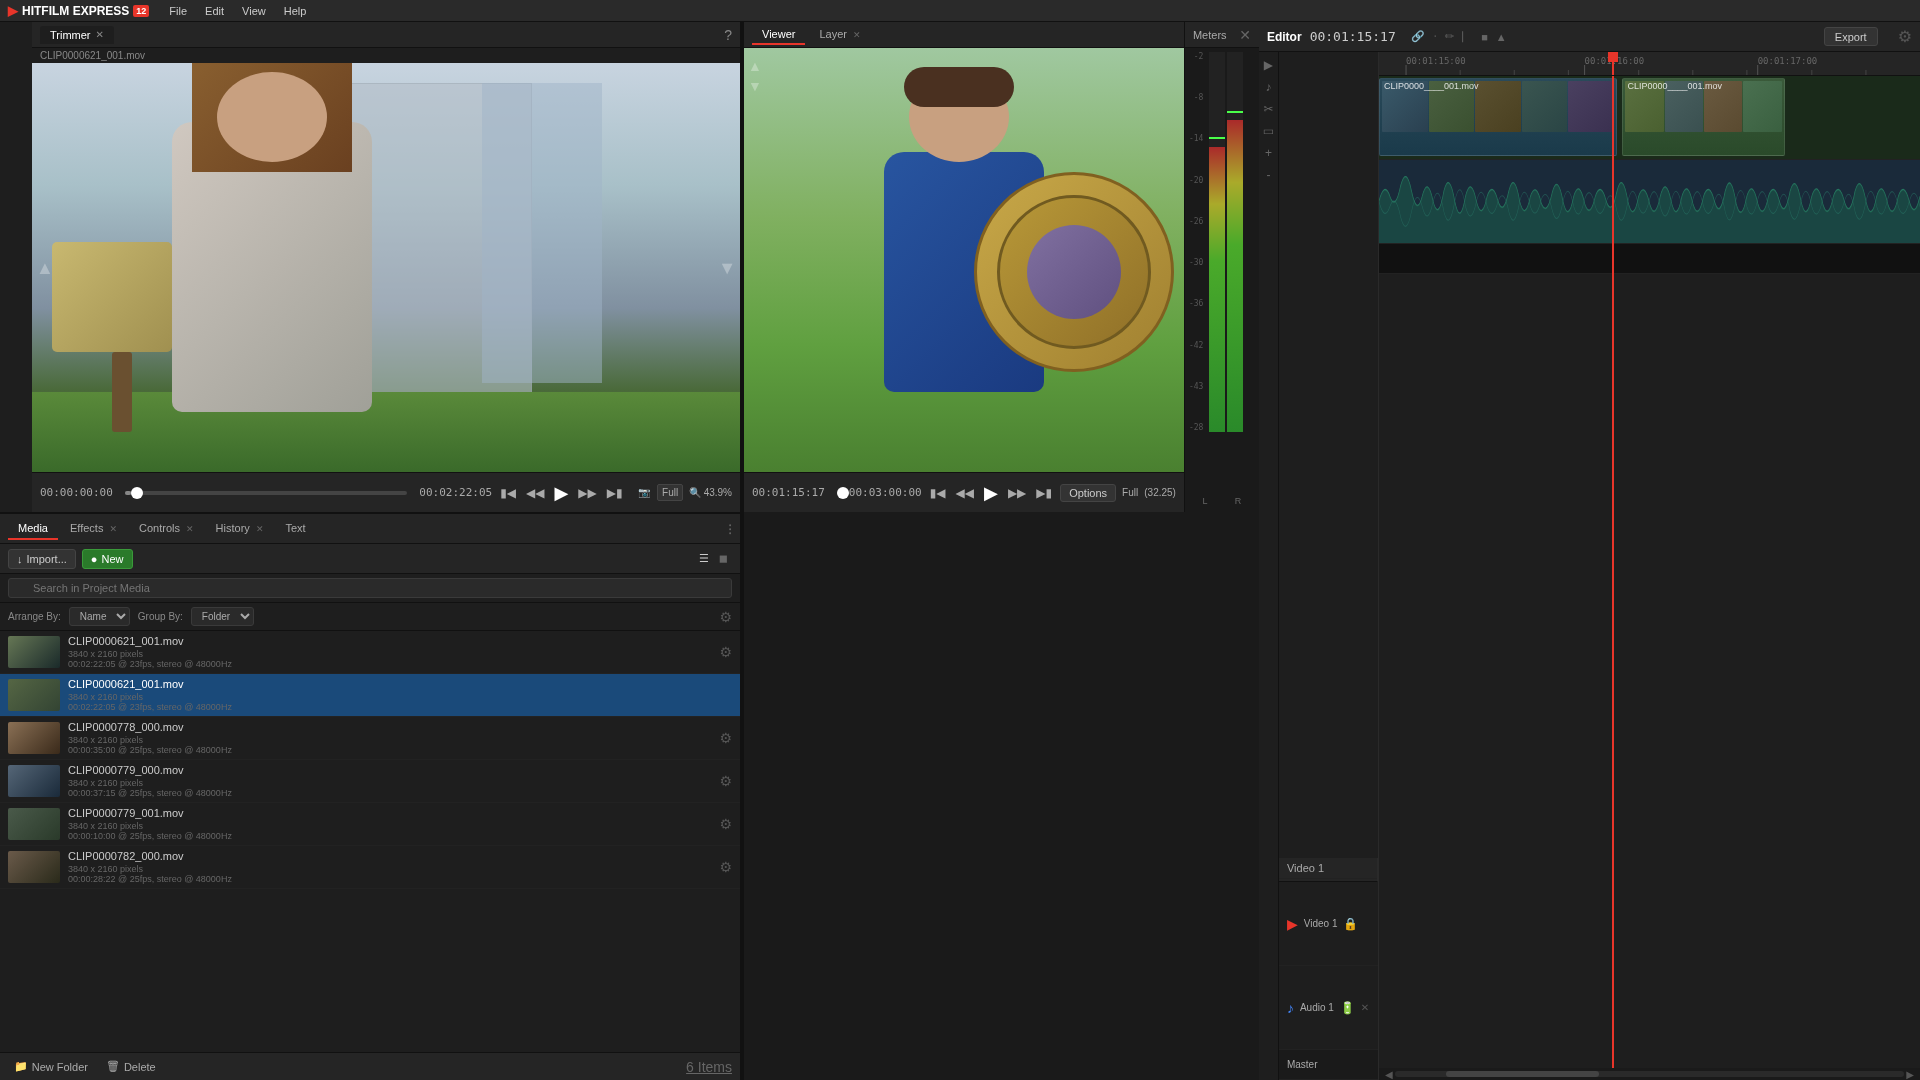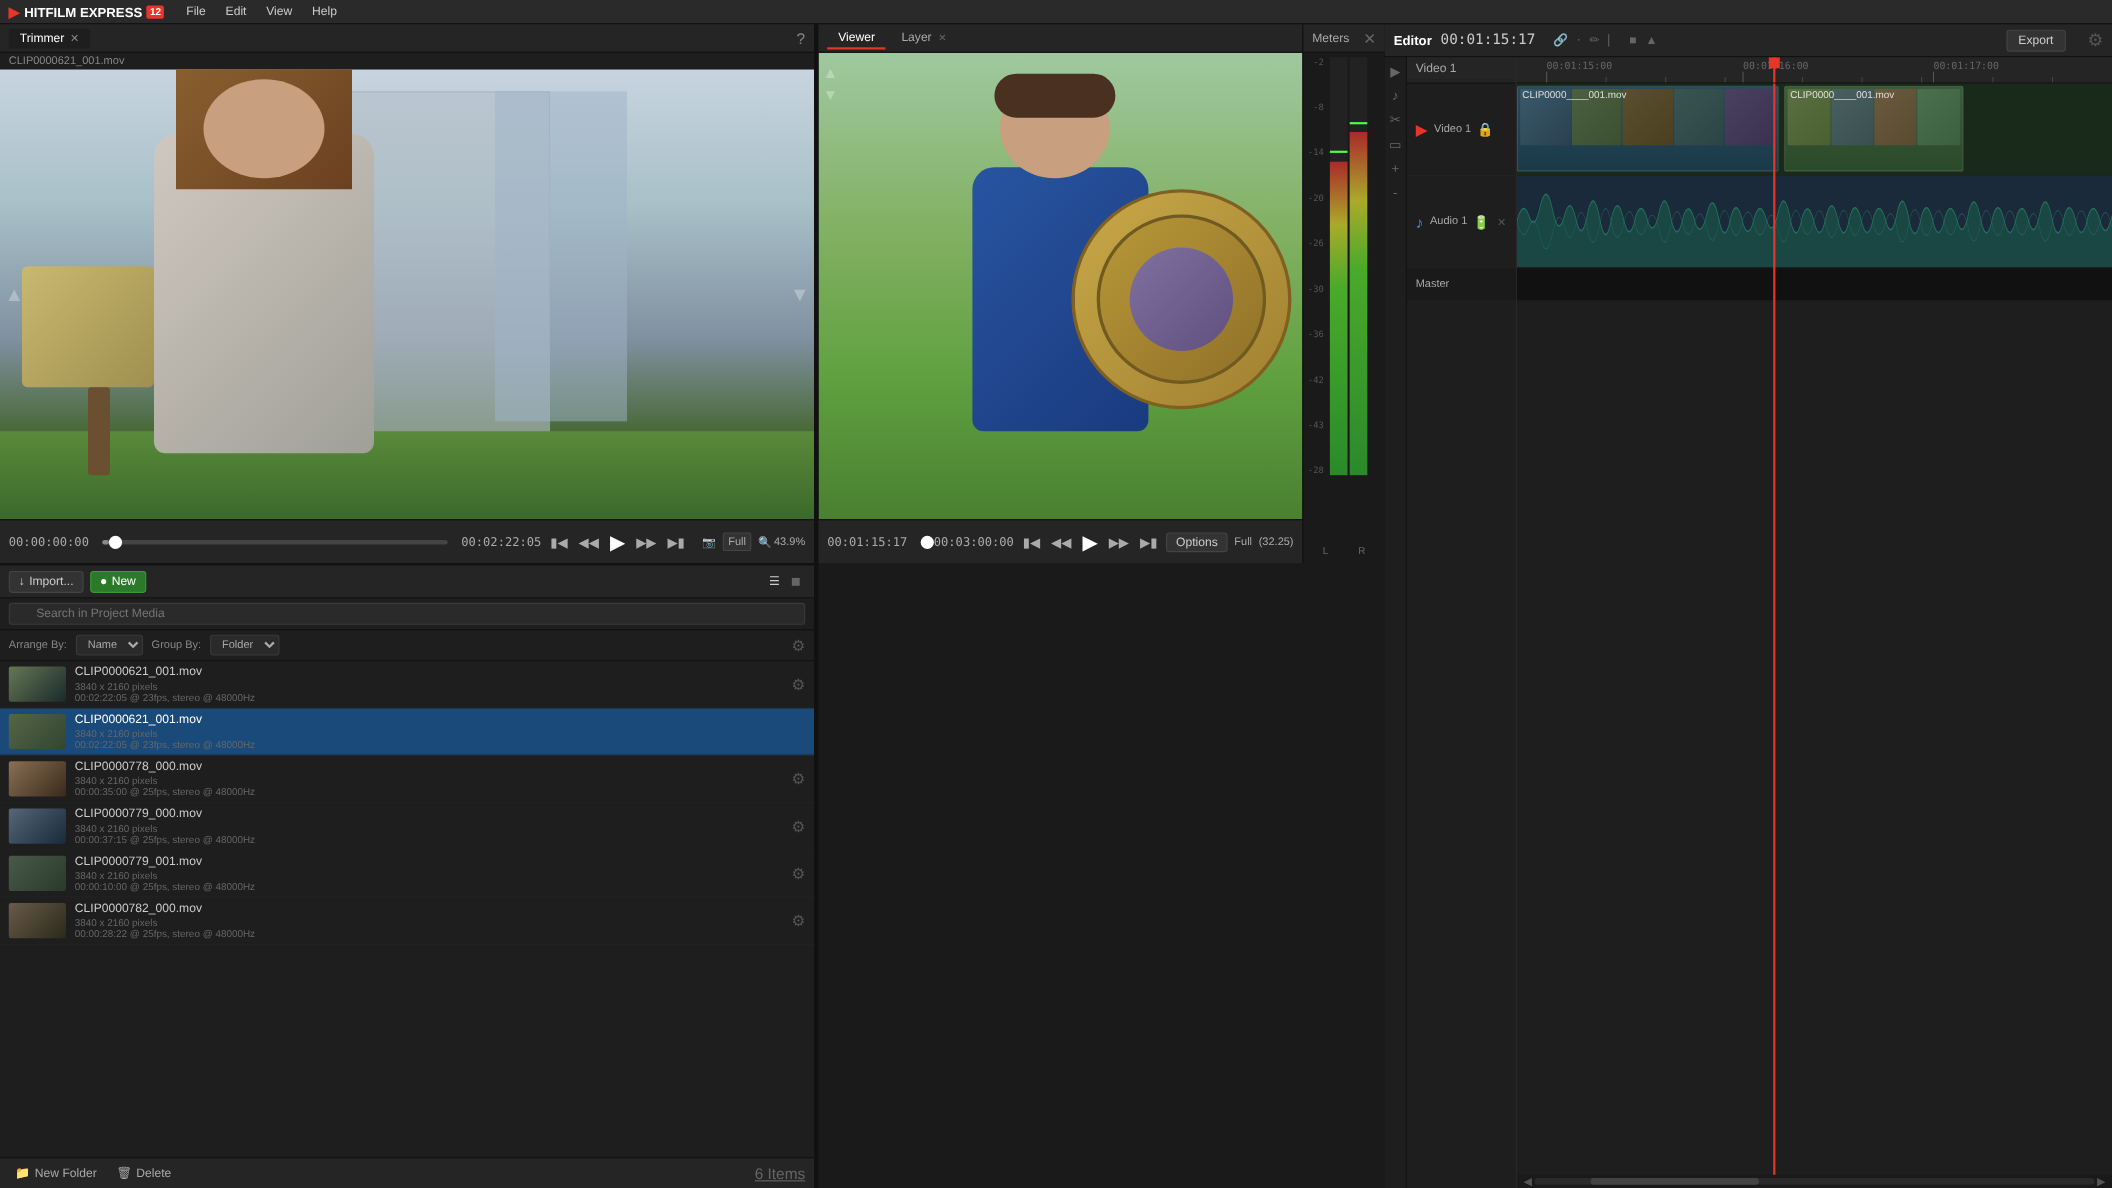--- a/index.html
+++ b/index.html
@@ -63,20 +63,21 @@
       width: 740px;
       flex-shrink: 0;
     }
 
     
     .trimmer-panel {
       background: #1e1e1e;
       flex-shrink: 0;
       display: flex;
       flex-direction: column;
+      padding-left: 32px;
     }
     .panel-tab-bar {
       background: #252525;
       height: 26px;
       display: flex;
       align-items: center;
       padding: 0 8px;
       border-bottom: 1px solid #111;
       gap: 4px;
     }
@@ -567,20 +568,21 @@
       display: flex;
       overflow: hidden;
     }
     .timeline-left {
       width: 100px;
       background: #1e1e1e;
       flex-shrink: 0;
       border-right: 1px solid #2a2a2a;
       display: flex;
       flex-direction: column;
+      justify-content: flex-end;
     }
     .timeline-right {
       flex: 1;
       display: flex;
       flex-direction: column;
       overflow: hidden;
     }
 
     
     .timeline-ruler {
@@ -870,20 +872,41 @@
         <span style="margin-left:8px; color:#888; font-size:10px;">📷</span>
         <span class="quality-select">Full</span>
         <span class="zoom-select">
           🔍 <span>43.9%</span>
         </span>
       </div>
     </div>
 
     <div class="media-panel">
 
+      <div class="media-tabs">
+        <div class="media-tab active">
+          <span>Media</span>
+        </div>
+        <div class="media-tab">
+          <span>Effects</span>
+          <span class="media-tab-close">✕</span>
+        </div>
+        <div class="media-tab">
+          <span>Controls</span>
+          <span class="media-tab-close">✕</span>
+        </div>
+        <div class="media-tab">
+          <span>History</span>
+          <span class="media-tab-close">✕</span>
+        </div>
+        <div class="media-tab">
+          <span>Text</span>
+        </div>
+        <div class="media-panel-icon">⁝</div>
+      </div>
 
       <div class="media-toolbar">
         <button class="import-btn">
           <span>↓</span>
           <span>Import...</span>
         </button>
         <button class="new-btn">
           <span>●</span>
           <span>New</span>
         </button>

